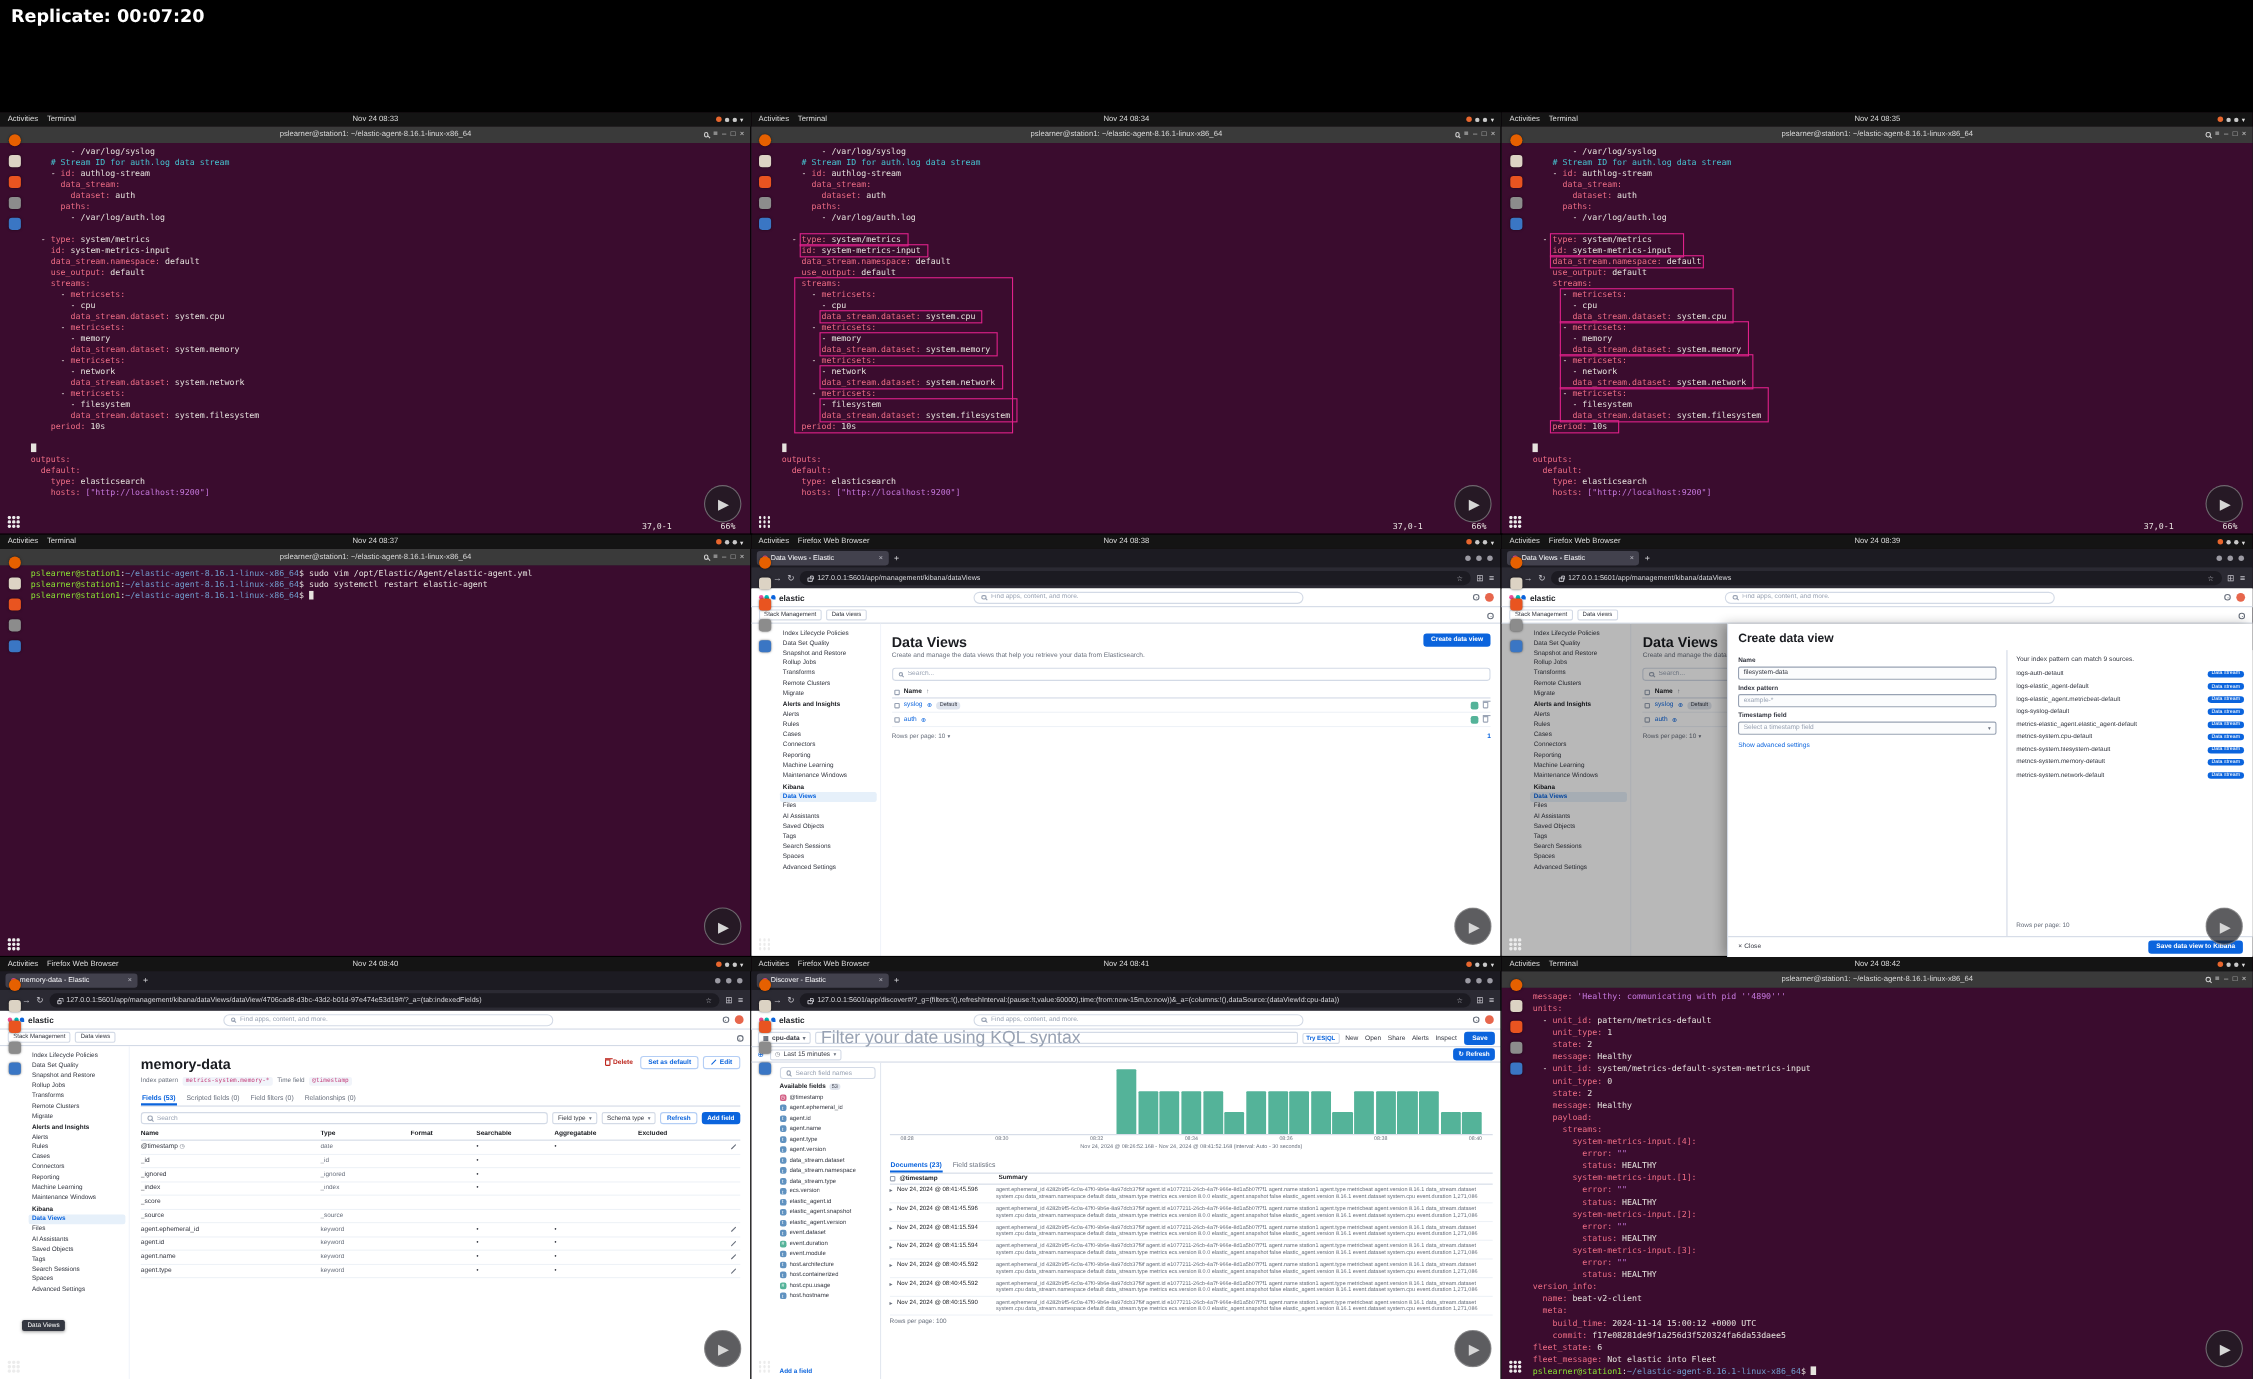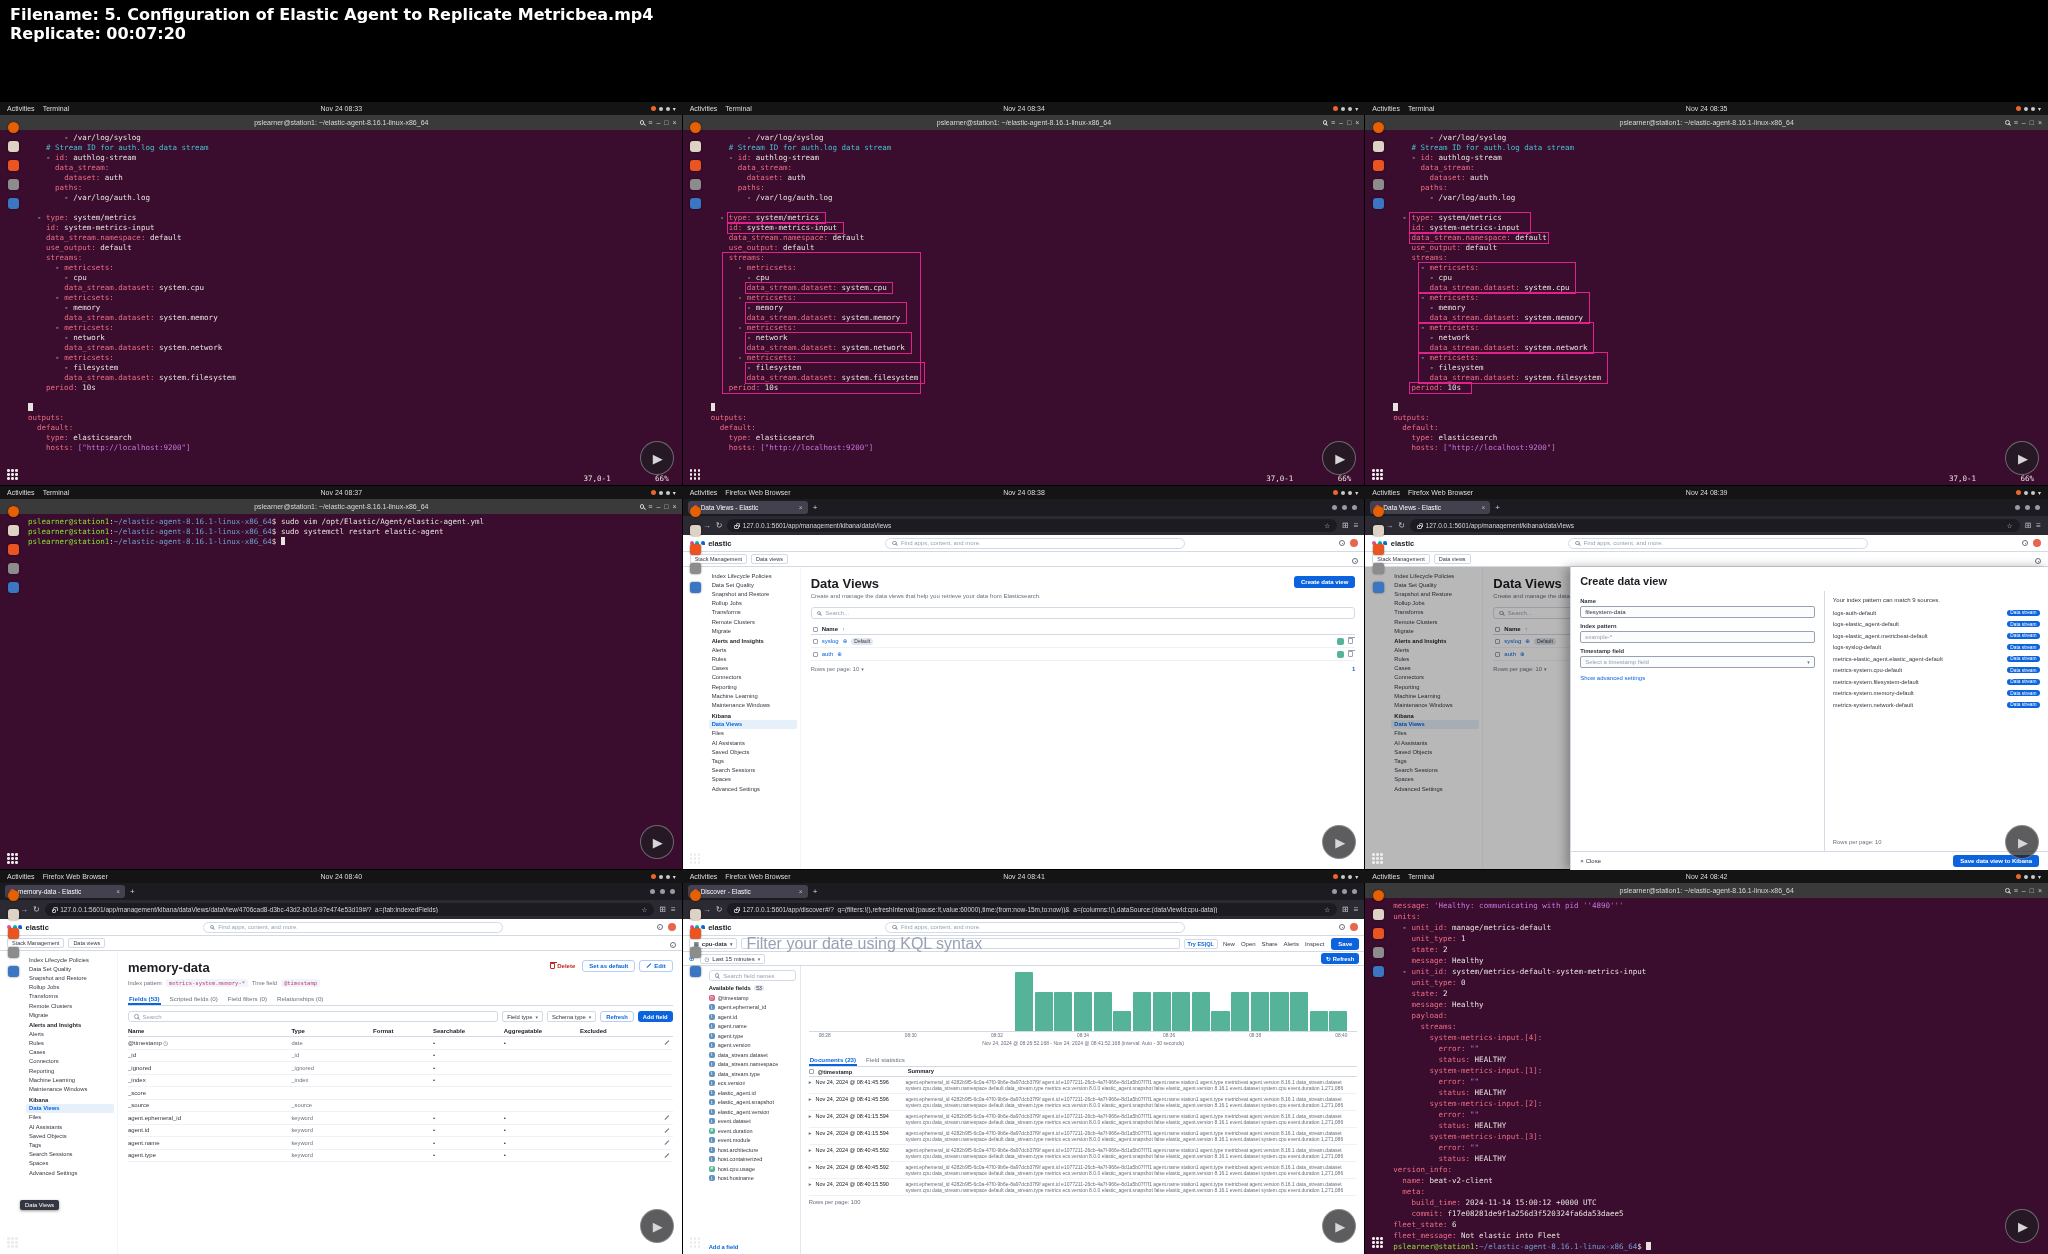--- a/index.html
+++ b/index.html
@@ -171,21 +171,20 @@
 .expand{color:#69707d;font-size:5.5px;flex:none}
 .doc-ts{width:86px;flex:none;font-size:5.5px;color:#1a1c21;white-space:nowrap}
 .doc-sum{flex:1;font-size:5px;color:#69707d;line-height:6.5px;max-height:13px;overflow:hidden;min-width:0}
 .doc-head .doc-ts,.doc-head .doc-sum{font-size:5.8px;color:#1a1c21;max-height:none}
 .disc-foot{padding:3px 0}
 </style>
 </head>
 <body>
 
 <header class="meta">
-  <div>Filename: 5. Configuration of Elastic Agent to Replicate Metricbea.mp4</div>
   <div>Replicate: 00:07:20</div>
 </header>
 
 <div id="grid">
     <div class="cell">
       <div class="gbar">
         <span class="g-act">Activities</span>
         <span class="g-app">Terminal</span>
         <span class="g-clock">Nov 24 08:33</span>
         <span class="g-right">
@@ -1455,21 +1454,21 @@
               <span class="lens lens-light"></span>
               <span class="wbtn">≡</span>
               <span class="wbtn">–</span>
               <span class="wbtn">□</span>
               <span class="wbtn">×</span>
             </span>
           </div>
           <div class="term-body">
             <div class="yline st"><span class="yv"></span><span class="yk">message:</span><span class="ys"> 'Healthy: communicating with pid ''4890'''</span></div>
             <div class="yline st"><span class="yv"></span><span class="yk">units:</span></div>
-            <div class="yline st"><span class="yv">  - </span><span class="yk">unit_id:</span><span class="yv"> manage/metrics-default</span></div>
+            <div class="yline st"><span class="yv">  - </span><span class="yk">unit_id:</span><span class="yv"> pattern/metrics-default</span></div>
             <div class="yline st"><span class="yv">    </span><span class="yk">unit_type:</span><span class="yv"> 1</span></div>
             <div class="yline st"><span class="yv">    </span><span class="yk">state:</span><span class="yv"> 2</span></div>
             <div class="yline st"><span class="yv">    </span><span class="yk">message:</span><span class="yv"> Healthy</span></div>
             <div class="yline st"><span class="yv">  - </span><span class="yk">unit_id:</span><span class="yv"> system/metrics-default-system-metrics-input</span></div>
             <div class="yline st"><span class="yv">    </span><span class="yk">unit_type:</span><span class="yv"> 0</span></div>
             <div class="yline st"><span class="yv">    </span><span class="yk">state:</span><span class="yv"> 2</span></div>
             <div class="yline st"><span class="yv">    </span><span class="yk">message:</span><span class="yv"> Healthy</span></div>
             <div class="yline st"><span class="yv">    </span><span class="yk">payload:</span></div>
             <div class="yline st"><span class="yv">      </span><span class="yk">streams:</span></div>
             <div class="yline st"><span class="yv">        </span><span class="yk">system-metrics-input.[4]:</span></div>

